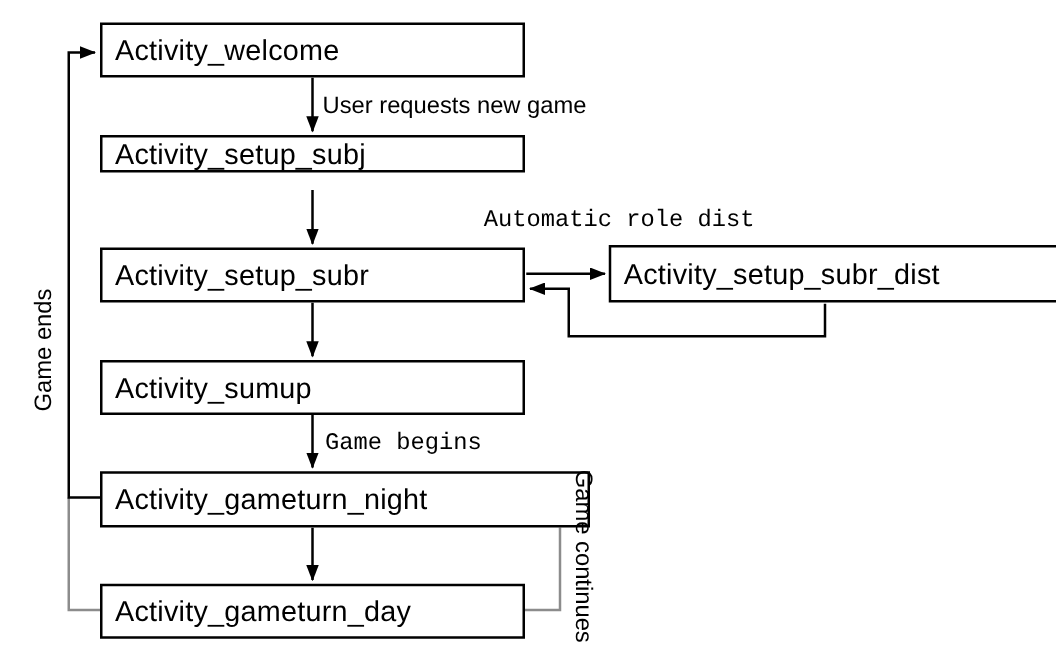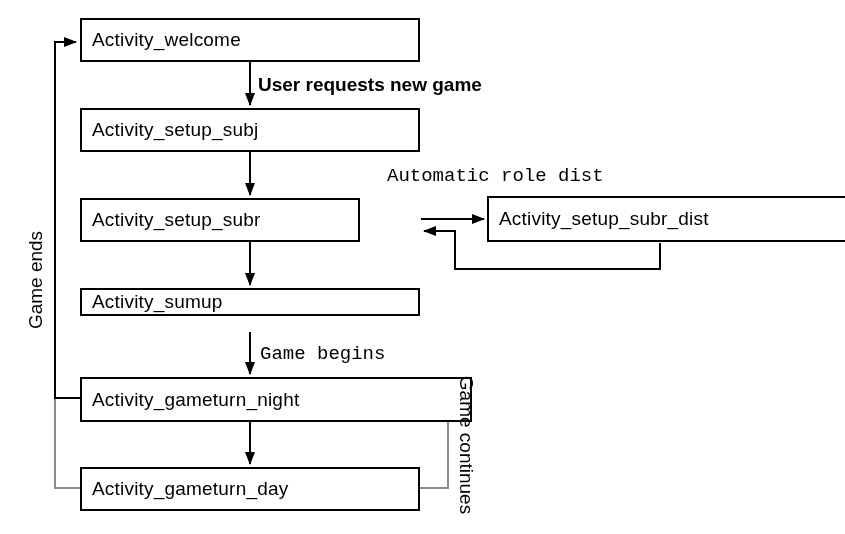--- a/index.html
+++ b/index.html
@@ -38,21 +38,21 @@
     stroke: none;
   }
   .node {
     position: absolute;
     box-sizing: border-box;
     border: 2.5px solid var(--box-border, #000000);
     background: #ffffff;
     display: flex;
     align-items: center;
     padding-left: 10px;
-    font-size: 19px;
+    font-size: 23px;
     letter-spacing: 0.2px;
     white-space: nowrap;
   }
   .edge-label {
     position: absolute;
     font-size: 19px;
     white-space: nowrap;
   }
   .edge-label.vert-ccw {
     transform: translate(-50%, -50%) rotate(-90deg);
@@ -82,33 +82,33 @@
     <path class="ln" d="M 250 242 V 285" marker-end="url(#arr)"></path>
     <path class="ln" d="M 250 332 V 374" marker-end="url(#arr)"></path>
     <path class="ln" d="M 250 422 V 464" marker-end="url(#arr)"></path>
     <path class="ln" d="M 421 219 H 484" marker-end="url(#arr)"></path>
     <path class="ln" d="M 660 243 V 269 H 455 V 231 H 424" marker-end="url(#arr)"></path>
     <path class="ln" d="M 448 412 V 400 H 424" marker-end="url(#arr)"></path>
   </svg>
 
   <div class="node" style="left:80px; top:18px; width:340px; height:44px;">Activity_welcome</div>
 
-  <div class="node" style="left:80px; top:108px; width:340px; height:44px;">Activity_setup_subj</div>
+  <div class="node" style="left:80px; top:108px; width:340px; height:30px;">Activity_setup_subj</div>
 
-  <div class="node" style="left:80px; top:198px; width:280px; height:44px;">Activity_setup_subr</div>
+  <div class="node" style="left:80px; top:198px; width:340px; height:44px;">Activity_setup_subr</div>
 
   <div class="node" style="left:487px; top:196px; width:376px; height:46px;">Activity_setup_subr_dist</div>
 
-  <div class="node" style="left:80px; top:288px; width:340px; height:28px;">Activity_sumup</div>
+  <div class="node" style="left:80px; top:288px; width:340px; height:44px;">Activity_sumup</div>
 
   <div class="node" style="left:80px; top:377px; width:392px; height:45px;">Activity_gameturn_night</div>
 
   <div class="node" style="left:80px; top:467px; width:340px; height:44px;">Activity_gameturn_day</div>
 
-  <div class="edge-label" style="left:258px; top:74px;font-weight:bold;">User requests new game</div>
+  <div class="edge-label" style="left:258px; top:74px;">User requests new game</div>
 
   <div class="edge-label" style="left:387px; top:165px;font-family:Liberation Mono, monospace;">Automatic role dist</div>
 
   <div class="edge-label" style="left:260px; top:343px;font-family:Liberation Mono, monospace;">Game begins</div>
 
   <div class="edge-label vert-ccw" style="left:36px; top:280px;">Game ends</div>
 
   <div class="edge-label vert-cw" style="left:466px; top:445px;">Game continues</div>
 
 </div>

